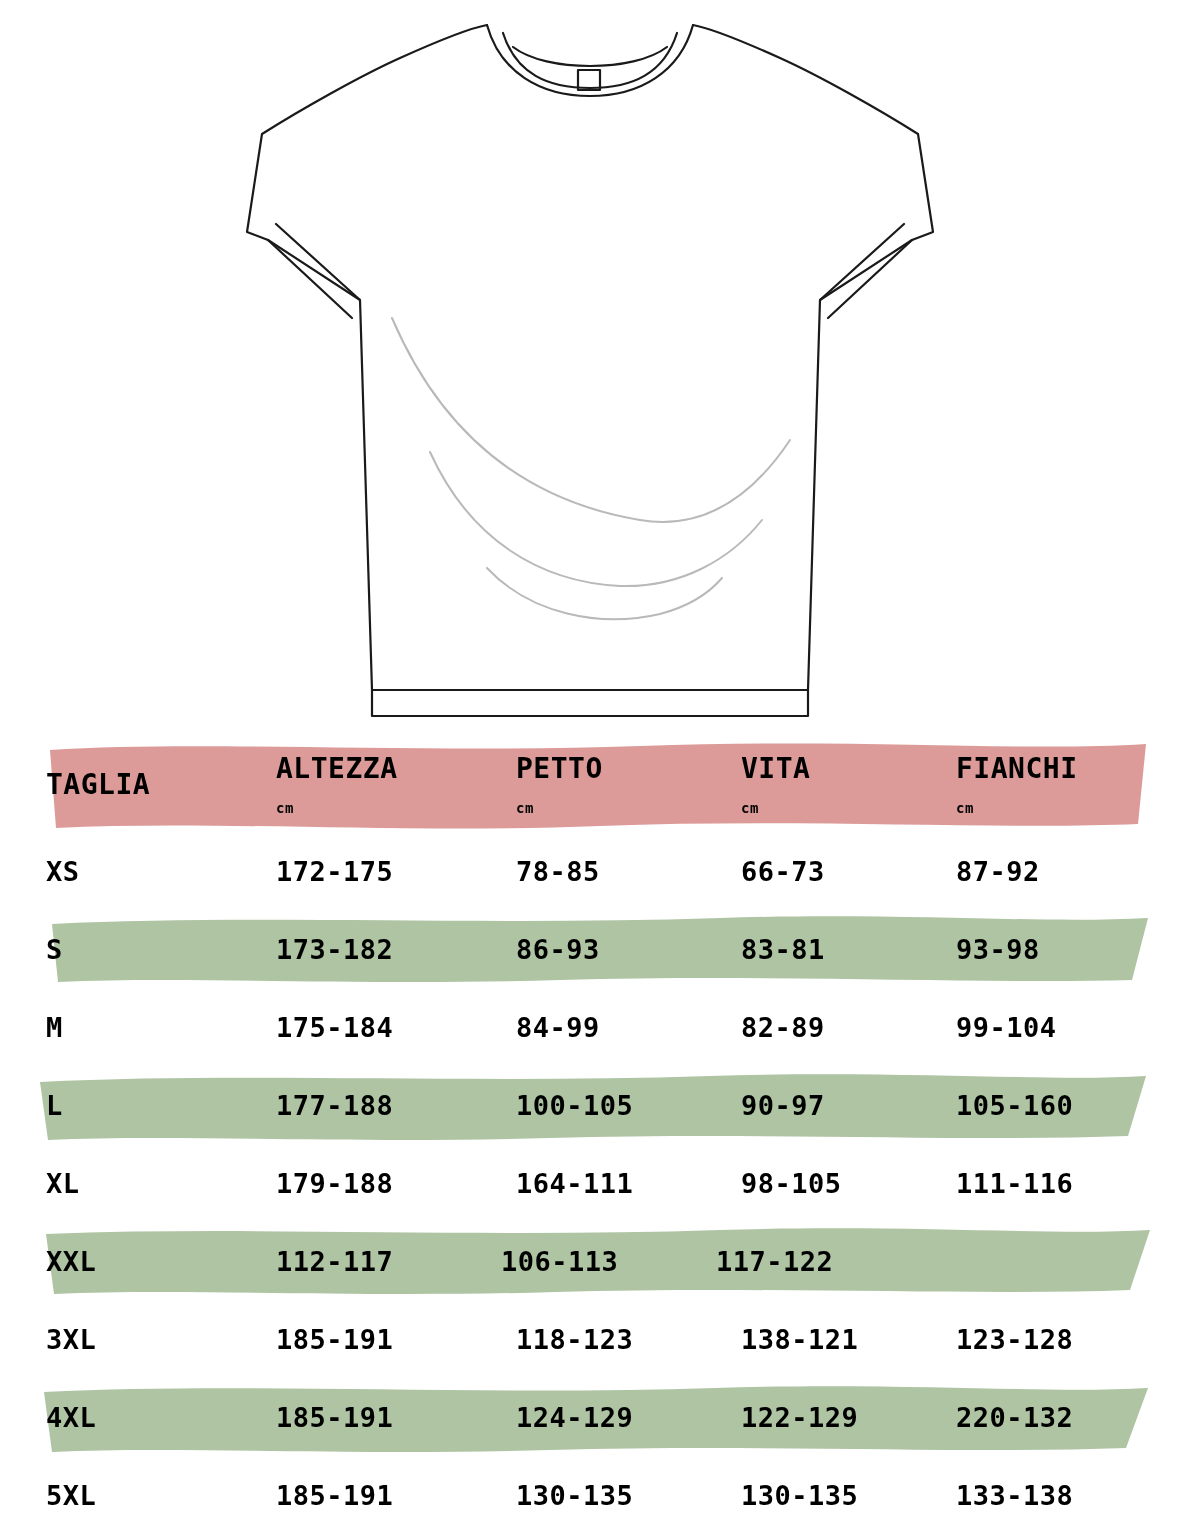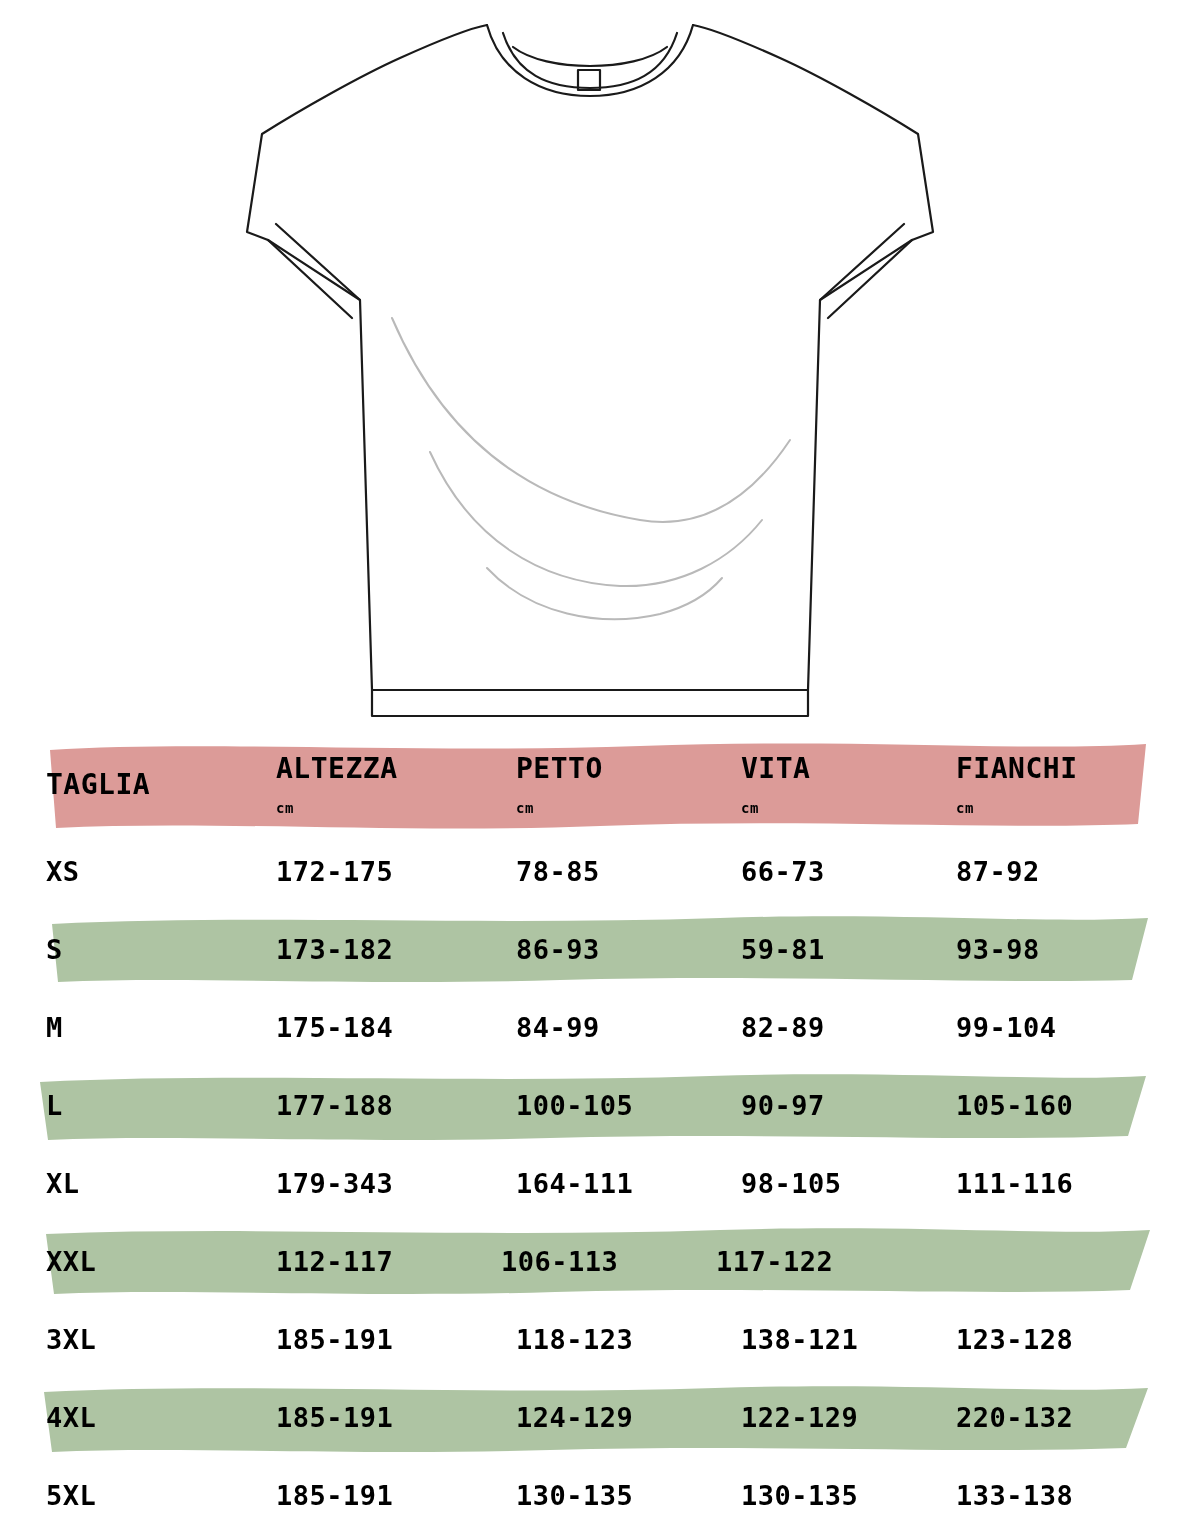--- a/index.html
+++ b/index.html
@@ -177,21 +177,21 @@
   </div>
 
   <div class="row">
     <svg class="brush" viewBox="0 0 1200 78" preserveAspectRatio="none">
       <path d="M52,14 C 250,4 480,16 720,8 C 900,2 1040,14 1148,8 L 1132,70 C 980,74 780,64 560,70 C 360,76 190,66 58,72 Z" fill="#aec4a3"></path>
     </svg>
     <div class="cells">
       <div class="cell c-taglia">S</div>
       <div class="cell c-altezza">173-182</div>
       <div class="cell c-petto">86-93</div>
-      <div class="cell c-vita">59-81</div>
+      <div class="cell c-vita">83-81</div>
       <div class="cell c-fianchi">93-98</div>
     </div>
   </div>
 
   <div class="row plain">
     <div class="cells">
       <div class="cell c-taglia">M</div>
       <div class="cell c-altezza">175-184</div>
       <div class="cell c-petto">84-99</div>
       <div class="cell c-vita">82-89</div>
@@ -208,21 +208,21 @@
       <div class="cell c-altezza">177-188</div>
       <div class="cell c-petto">100-105</div>
       <div class="cell c-vita">90-97</div>
       <div class="cell c-fianchi">105-160</div>
     </div>
   </div>
 
   <div class="row plain">
     <div class="cells">
       <div class="cell c-taglia">XL</div>
-      <div class="cell c-altezza">179-343</div>
+      <div class="cell c-altezza">179-188</div>
       <div class="cell c-petto">164-111</div>
       <div class="cell c-vita">98-105</div>
       <div class="cell c-fianchi">111-116</div>
     </div>
   </div>
 
   <div class="row">
     <svg class="brush" viewBox="0 0 1200 78" preserveAspectRatio="none">
       <path d="M46,12 C 250,4 480,16 720,8 C 910,2 1050,14 1150,8 L 1130,68 C 975,74 775,64 555,70 C 355,76 185,66 54,72 Z" fill="#aec4a3"></path>
     </svg>

